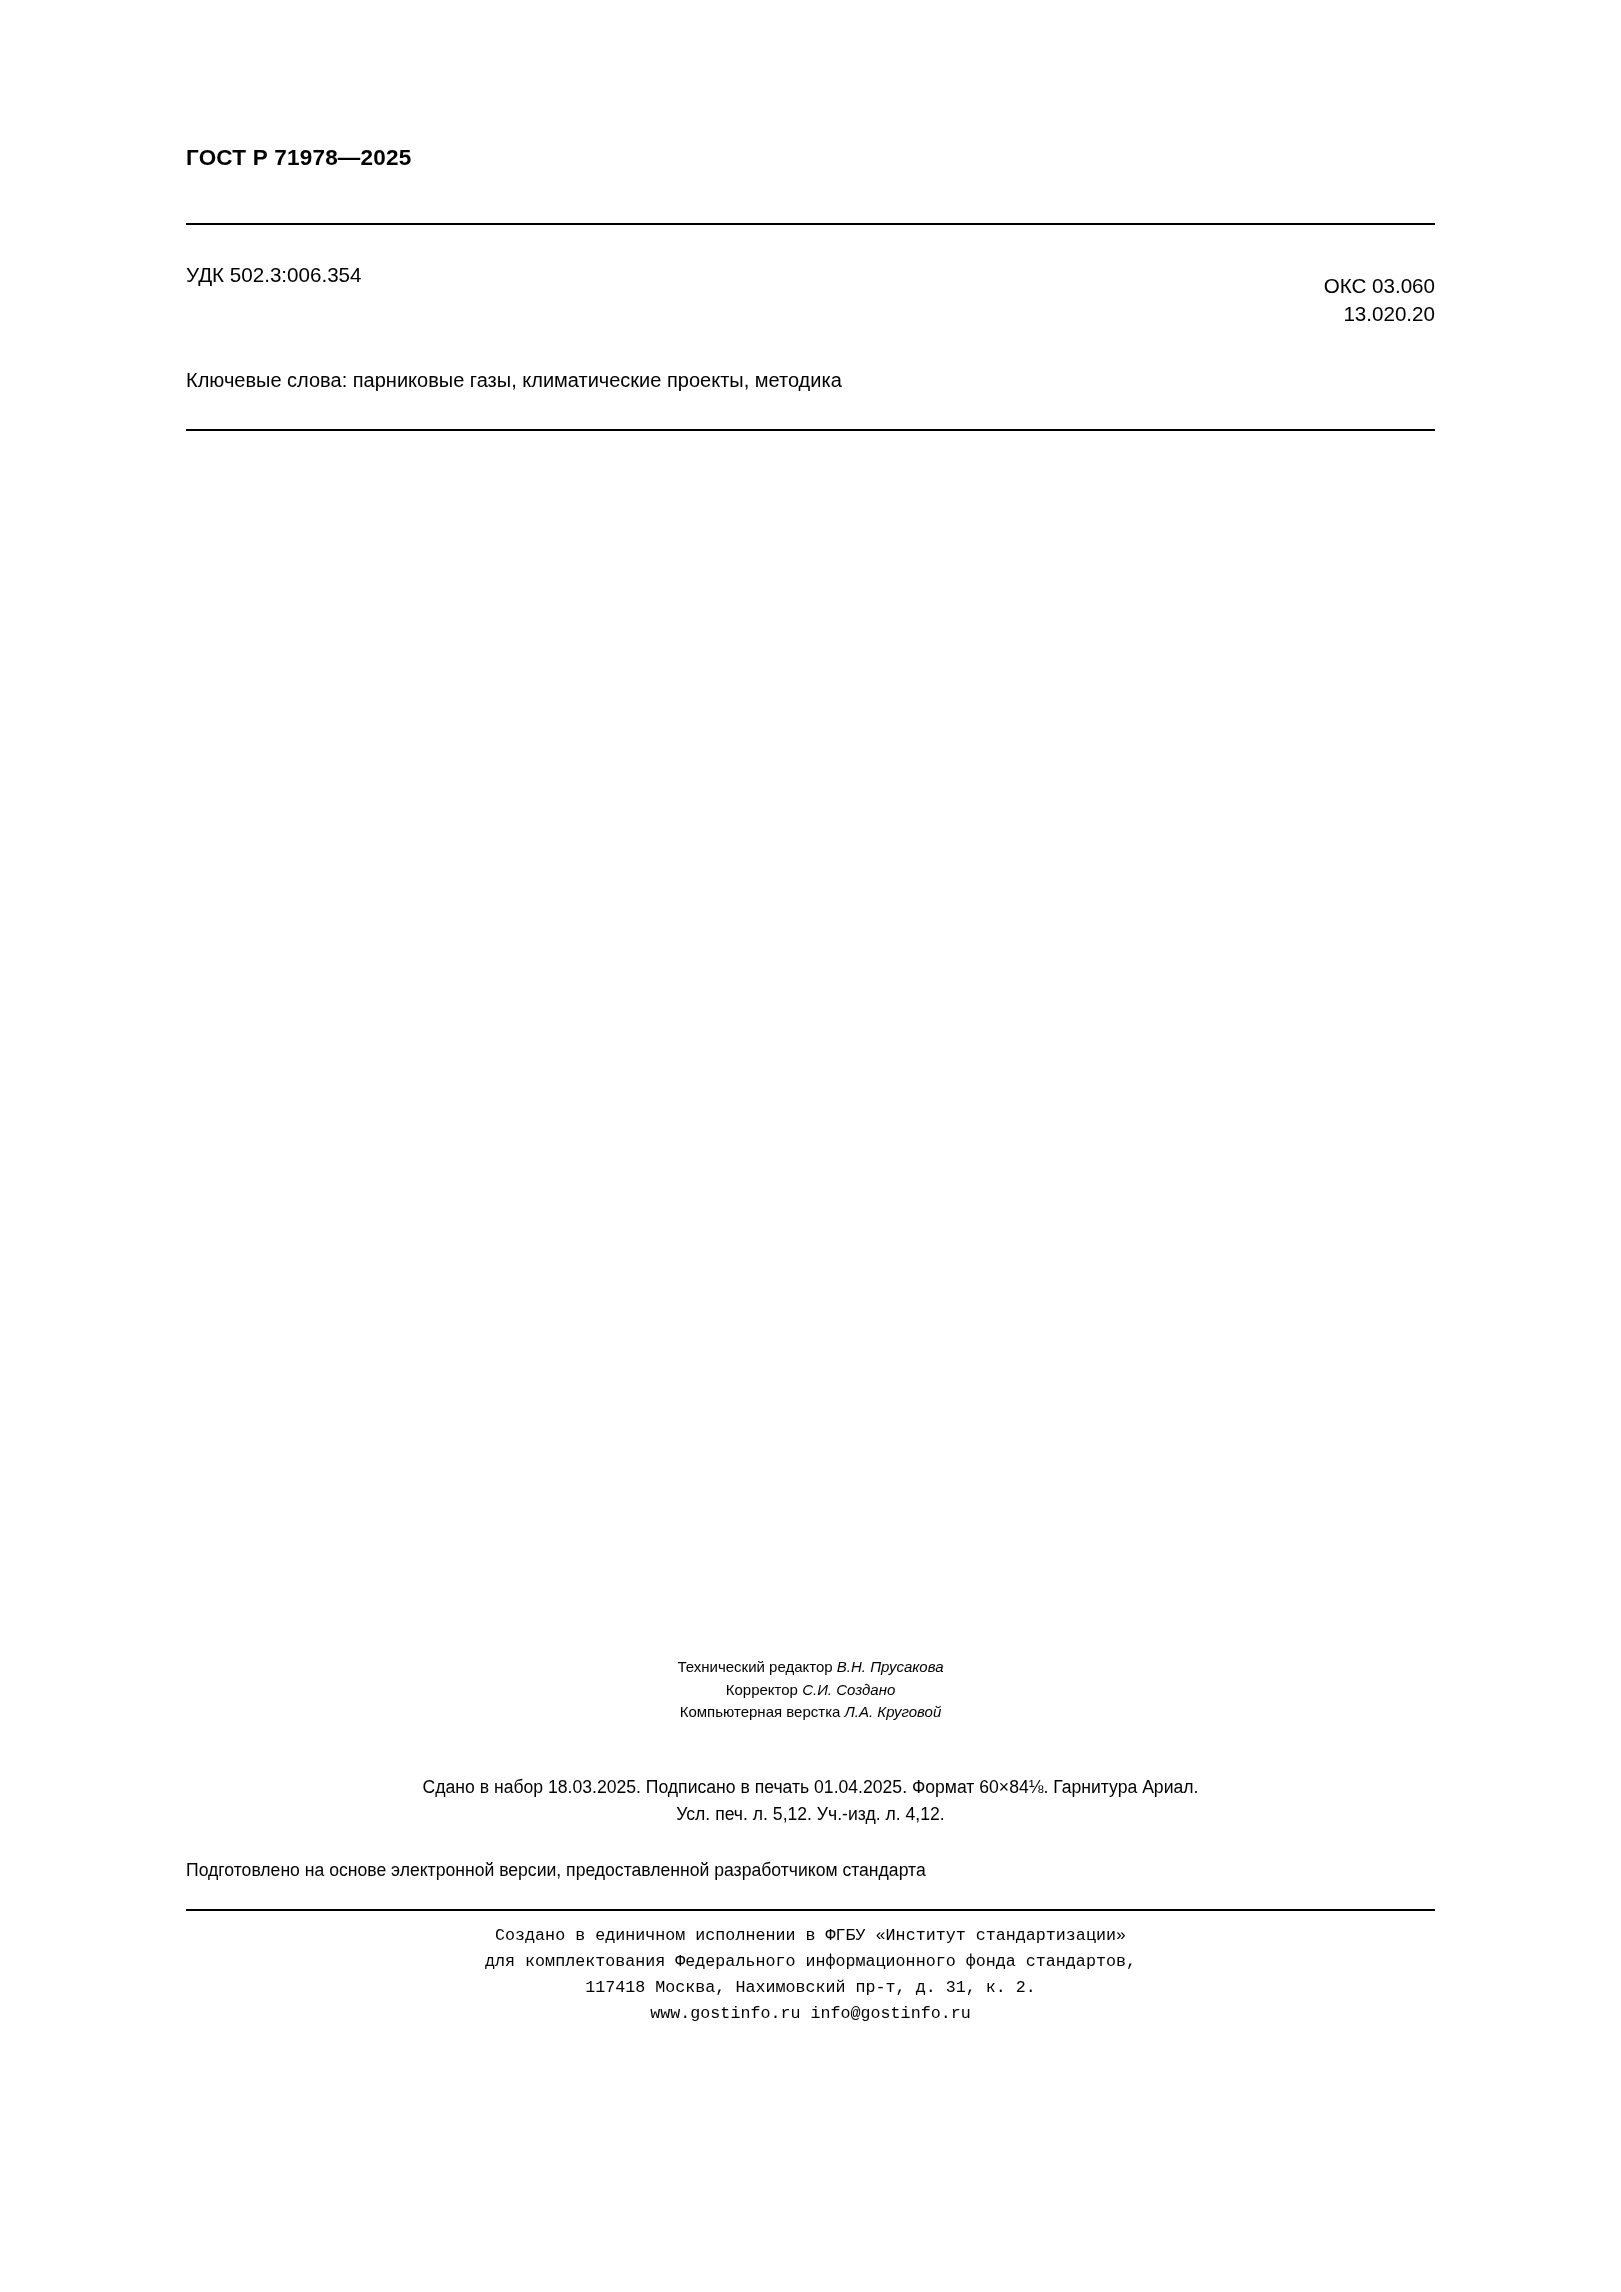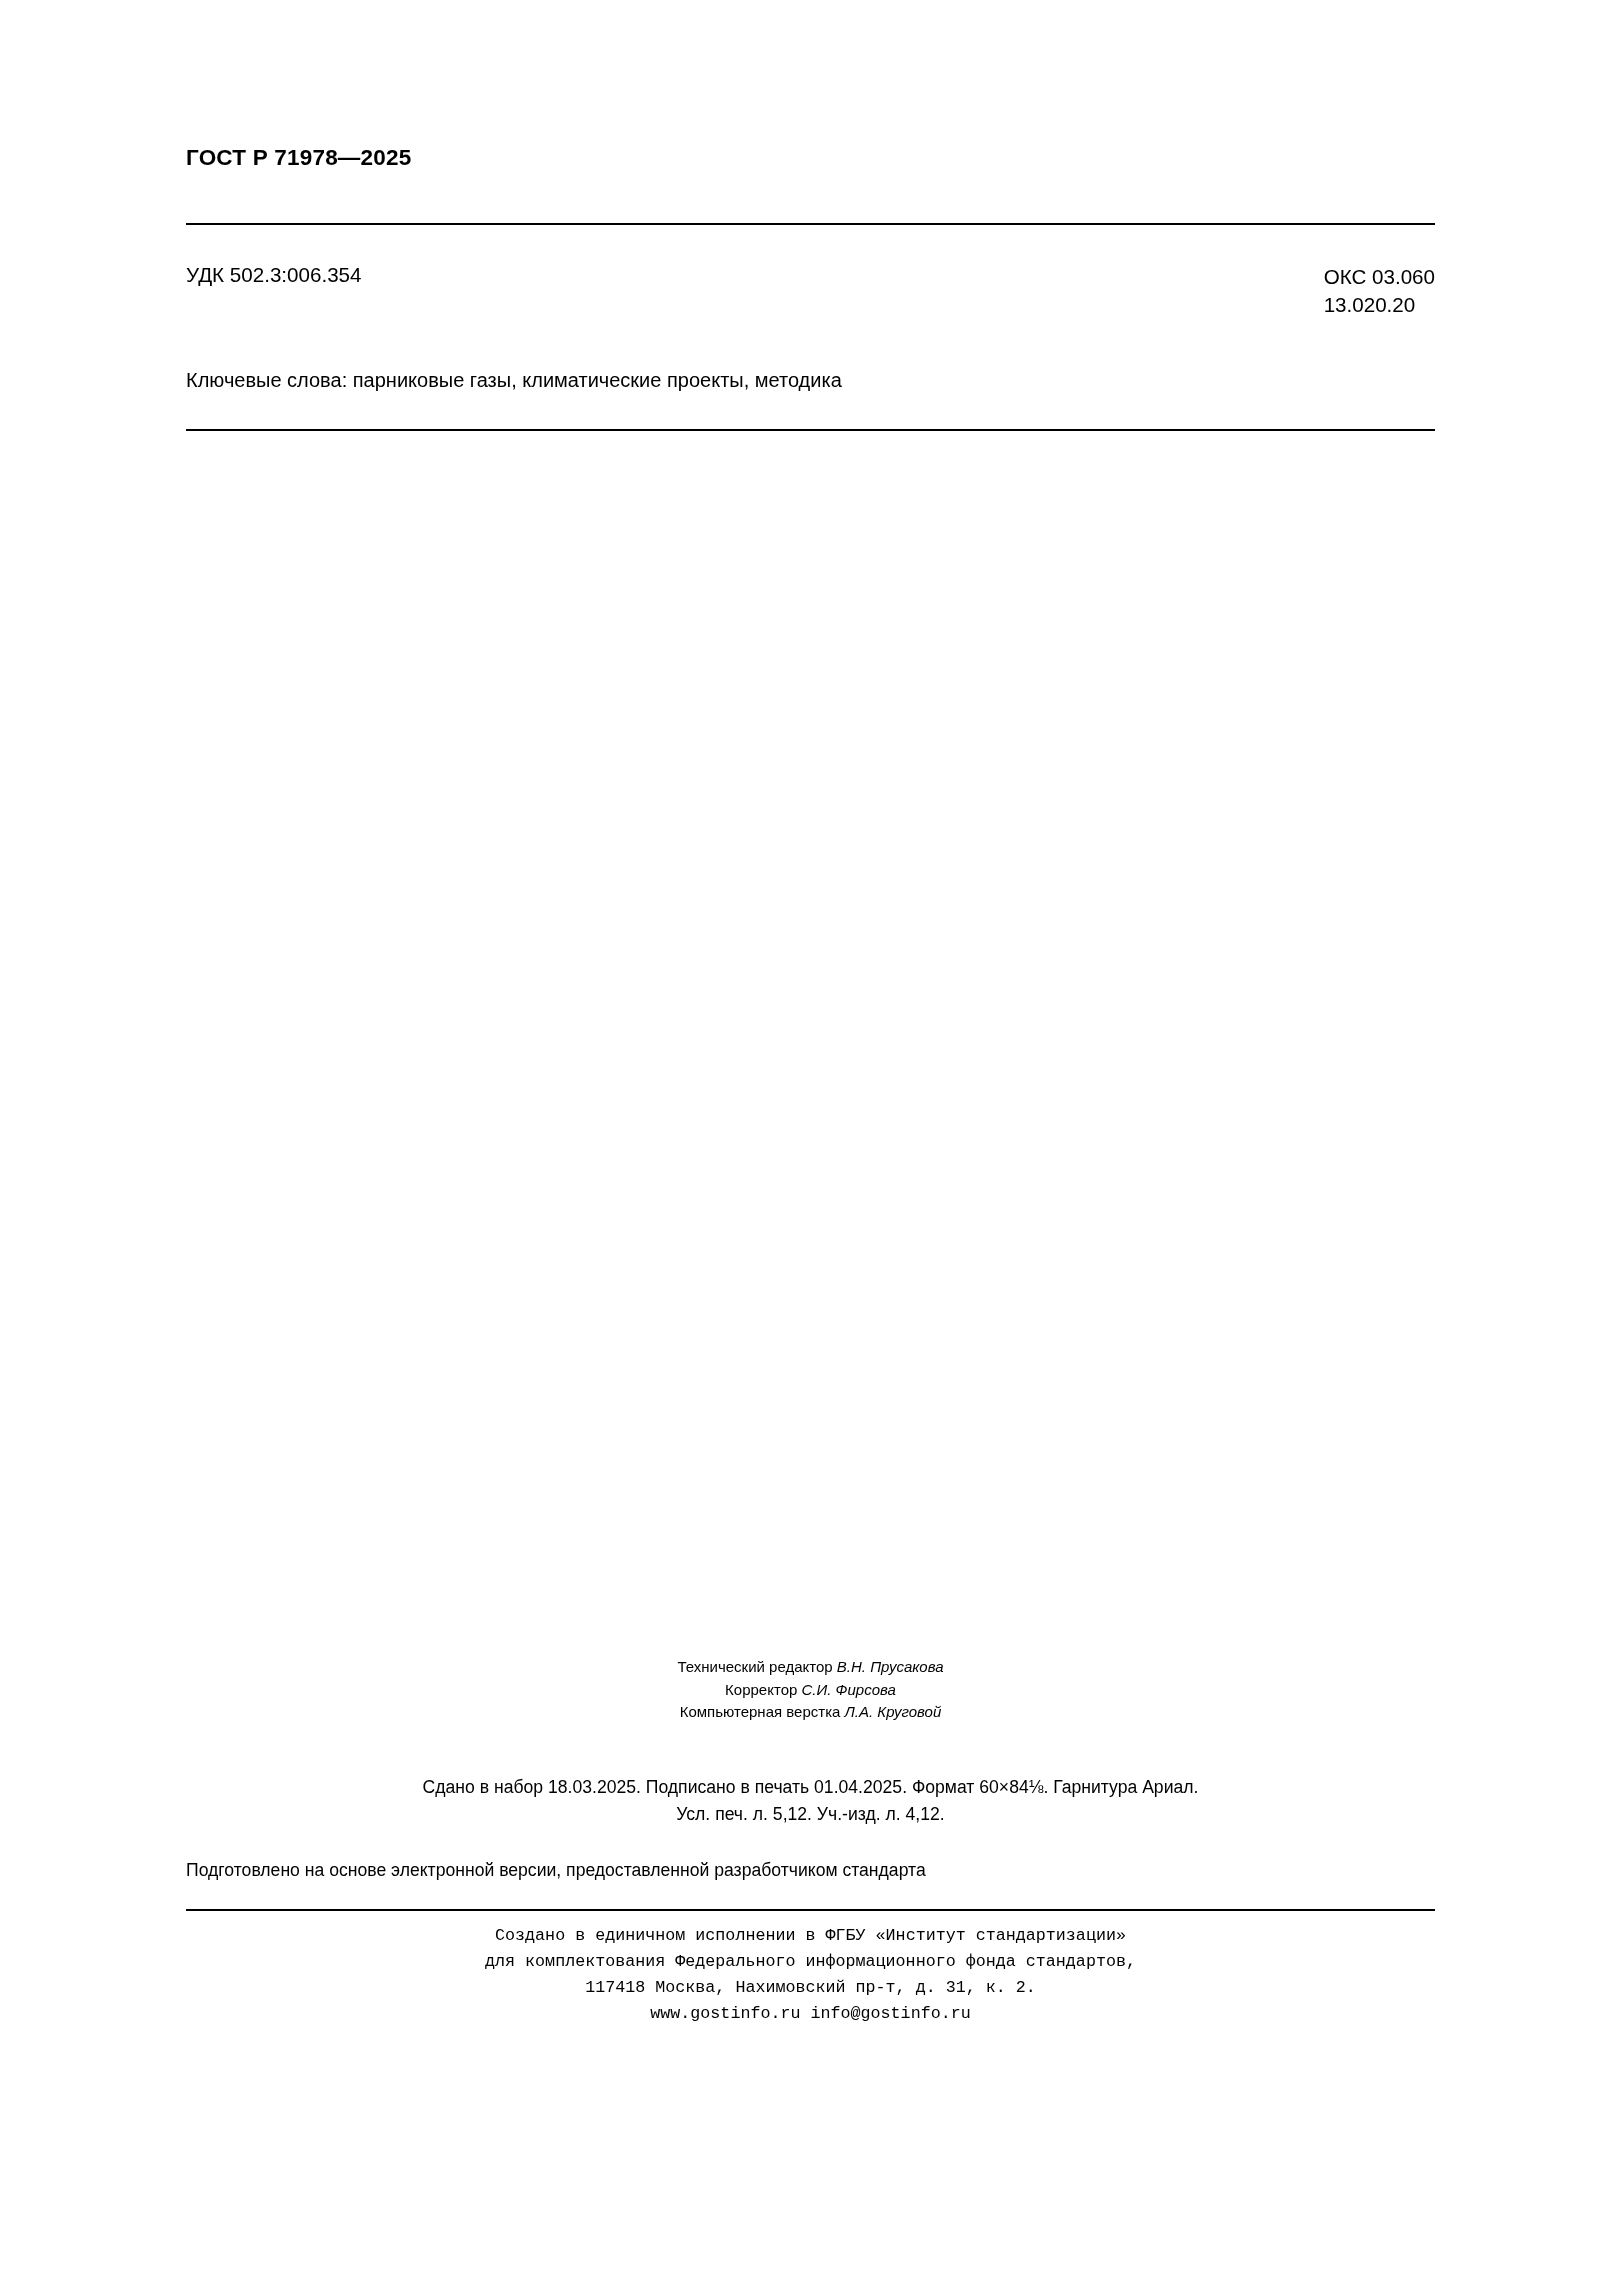--- a/index.html
+++ b/index.html
@@ -55,21 +55,22 @@
   }
   .udk {
     position: absolute;
     left: 0;
     top: 0;
     white-space: nowrap;
   }
   .oks {
     position: absolute;
     right: 0;
-    top: 0;
+    top: 9px;
+    text-align: right;
     line-height: 1.38;
     white-space: nowrap;
     margin-left: 22px;
   }
   .keywords {
     position: absolute;
     top: 369px;
     left: 0;
     font-size: 20px;
     white-space: nowrap;
@@ -142,21 +143,21 @@
 
     <div class="rule rule-mid"></div>
 
     <div class="imprint">
       <div>
         <span>Технический редактор</span>
         <span class="it">В.Н. Прусакова</span>
       </div>
       <div>
         <span>Корректор</span>
-        <span class="it">С.И. Фирсова</span>
+        <span class="it">С.И. Создано</span>
       </div>
       <div>
         <span>Компьютерная верстка</span>
         <span class="it">Л.А. Круговой</span>
       </div>
     </div>
 
     <div class="print-info">
       <div class="nowrap">Сдано в набор 18.03.2025.   Подписано в печать 01.04.2025.   Формат 60×84⅛.   Гарнитура Ариал.</div>
       <div class="nowrap">Усл. печ. л. 5,12.   Уч.-изд. л. 4,12.</div>

